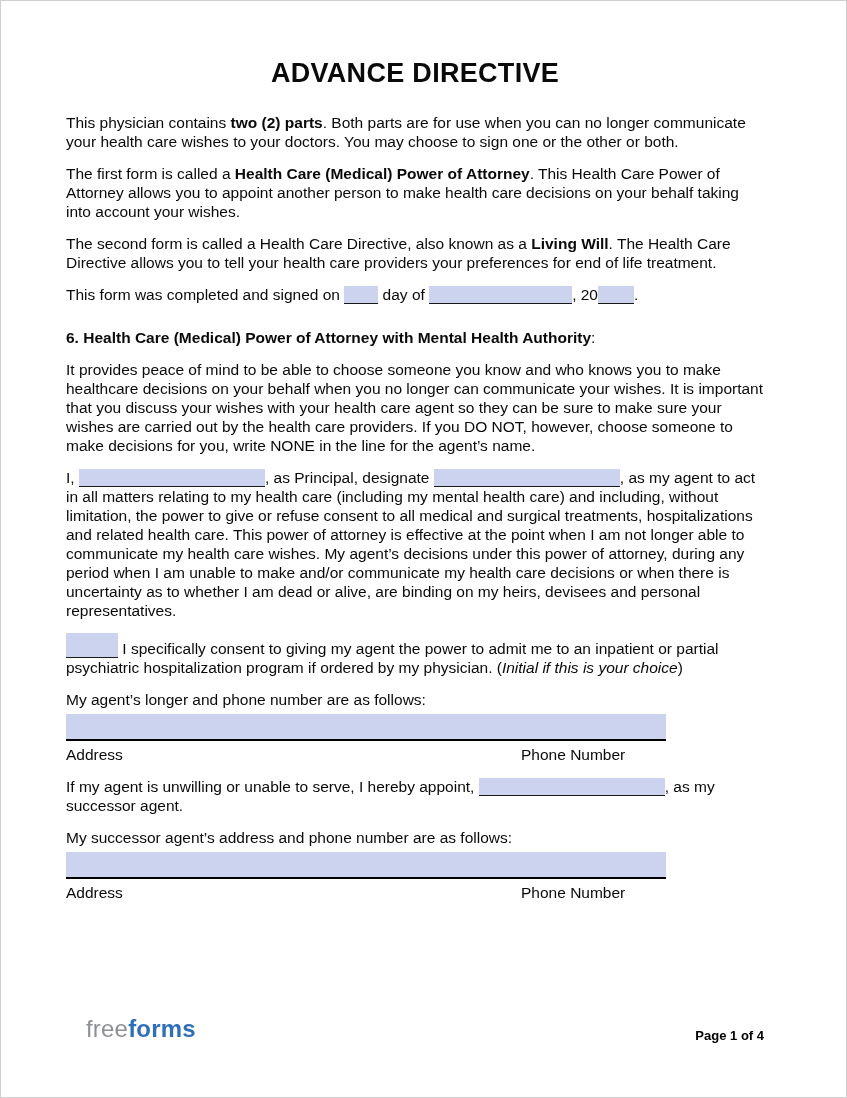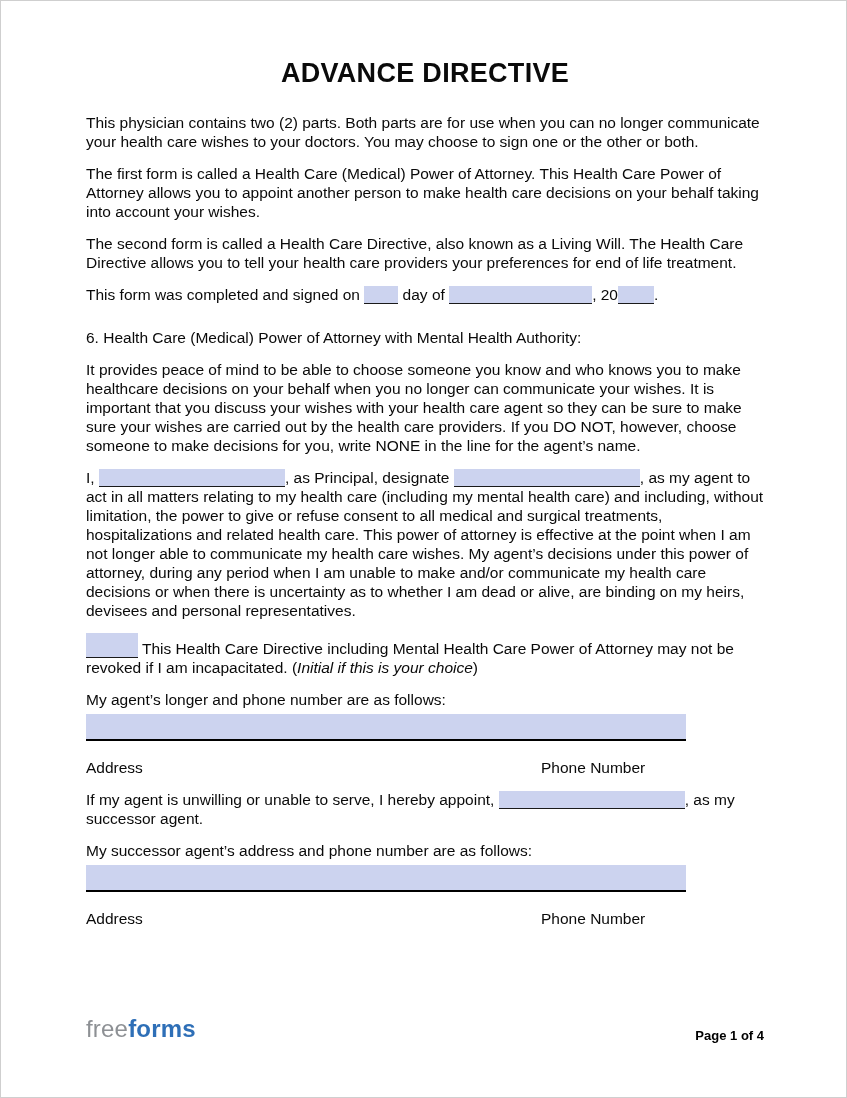--- a/index.html
+++ b/index.html
@@ -6,38 +6,38 @@
   html, body { background: #e9e9e9; }
   body { font-family: "Liberation Sans", sans-serif; }
 
   .page {
     position: relative;
     width: 847px;
     height: 1098px;
     margin: 0 auto;
     background: #ffffff;
     border: 1px solid #cfcfcf;
-    padding: 58px 82px 0 85px;
+    padding: 58px 82px 0 65px;
     color: #0a0a0a;
     font-size: 15.5px;
     line-height: 19px;
   }
 
   .title {
     text-align: center;
     font-size: 27px;
     font-weight: bold;
     line-height: 1.1;
     letter-spacing: 0.3px;
     margin-bottom: 24px;
   }
 
   .para { margin-top: 13px; }
   .heading { margin-top: 24px; }
-  b { font-weight: normal; }
+  b { font-weight: bold; }
   i { font-style: italic; }
 
   .field {
     display: inline-block;
     background: var(--field-highlight, #ccd3ef);
     border-bottom: 1px solid #1a1a1a;
     height: 18px;
     vertical-align: -4px;
   }
   .f-day   { width: 34px; }
@@ -46,21 +46,21 @@
   .f-name  { width: 186px; }
   .f-initial { width: 52px; height: 25px; vertical-align: -4px; }
 
   .address-box {
     margin-top: 5px;
     width: 600px;
     height: 27px;
     background: var(--field-highlight, #ccd3ef);
     border-bottom: 2px solid #000;
   }
-  .label-row { display: flex; margin-top: 17px; }
+  .label-row { display: flex; margin-top: 4px; }
   .label-row .addr { width: 455px; }
   .label-row .phone { white-space: nowrap; }
 
   .footer-logo {
     position: absolute;
     left: 85px;
     bottom: 56px;
     font-size: 24px;
     line-height: 1;
     letter-spacing: 0.2px;
@@ -91,22 +91,22 @@
   <p class="para"><span>The second form is called a Health Care Directive, also known as a </span><b>Living Will</b><span>.  The Health Care Directive allows you to tell your health care providers your preferences for end of life treatment.</span></p>
 
   <p class="para"><span>This form was completed and signed on </span><span class="field f-day"></span><span> day of </span><span class="field f-month"></span><span>, 20</span><span class="field f-year"></span><span>.</span></p>
 
   <p class="para heading"><b>6. Health Care (Medical) Power of Attorney with Mental Health Authority</b><span>:</span></p>
 
   <p class="para"><span>It provides peace of mind to be able to choose someone you know and who knows you to make healthcare decisions on your behalf when you no longer can communicate your wishes. It is important that you discuss your wishes with your health care agent so they can be sure to make sure your wishes are carried out by the health care providers. If you DO NOT, however, choose someone to make decisions for you, write NONE in the line for the agent’s name.</span></p>
 
   <p class="para"><span>I, </span><span class="field f-name"></span><span>, as Principal, designate </span><span class="field f-name"></span><span>, as my agent to act in all matters relating to my health care (including my mental health care) and including, without limitation, the power to give or refuse consent to all medical and surgical treatments, hospitalizations and related health care. This power of attorney is effective at the point when I am not longer able to communicate my health care wishes.  My agent’s decisions under this power of attorney, during any period when I am unable to make and/or communicate my health care decisions or when there is uncertainty as to whether I am dead or alive, are binding on my heirs, devisees and personal representatives.</span></p>
 
+  <p class="para"><span class="field f-initial"></span><span> I specifically consent to giving my agent the power to admit me to an inpatient or partial psychiatric hospitalization program if ordered by my physician. (</span><i>Initial if this is your choice</i><span>)</span></p>
 
-  <p class="para"><span class="field f-initial"></span><span> This Health Care Directive including Mental Health Care Power of Attorney may not be revoked if I am incapacitated. (</span><i>Initial if this is your choice</i><span>)</span></p>
 
   <p class="para"><span>My agent’s longer and phone number are as follows:</span></p>
 
   <div class="address-box"></div>
   <div class="label-row">
     <span class="addr">Address</span>
     <span class="phone">Phone Number</span>
   </div>
 
   <p class="para"><span>If my agent is unwilling or unable to serve, I hereby appoint, </span><span class="field f-name"></span><span>, as my successor agent.</span></p>

